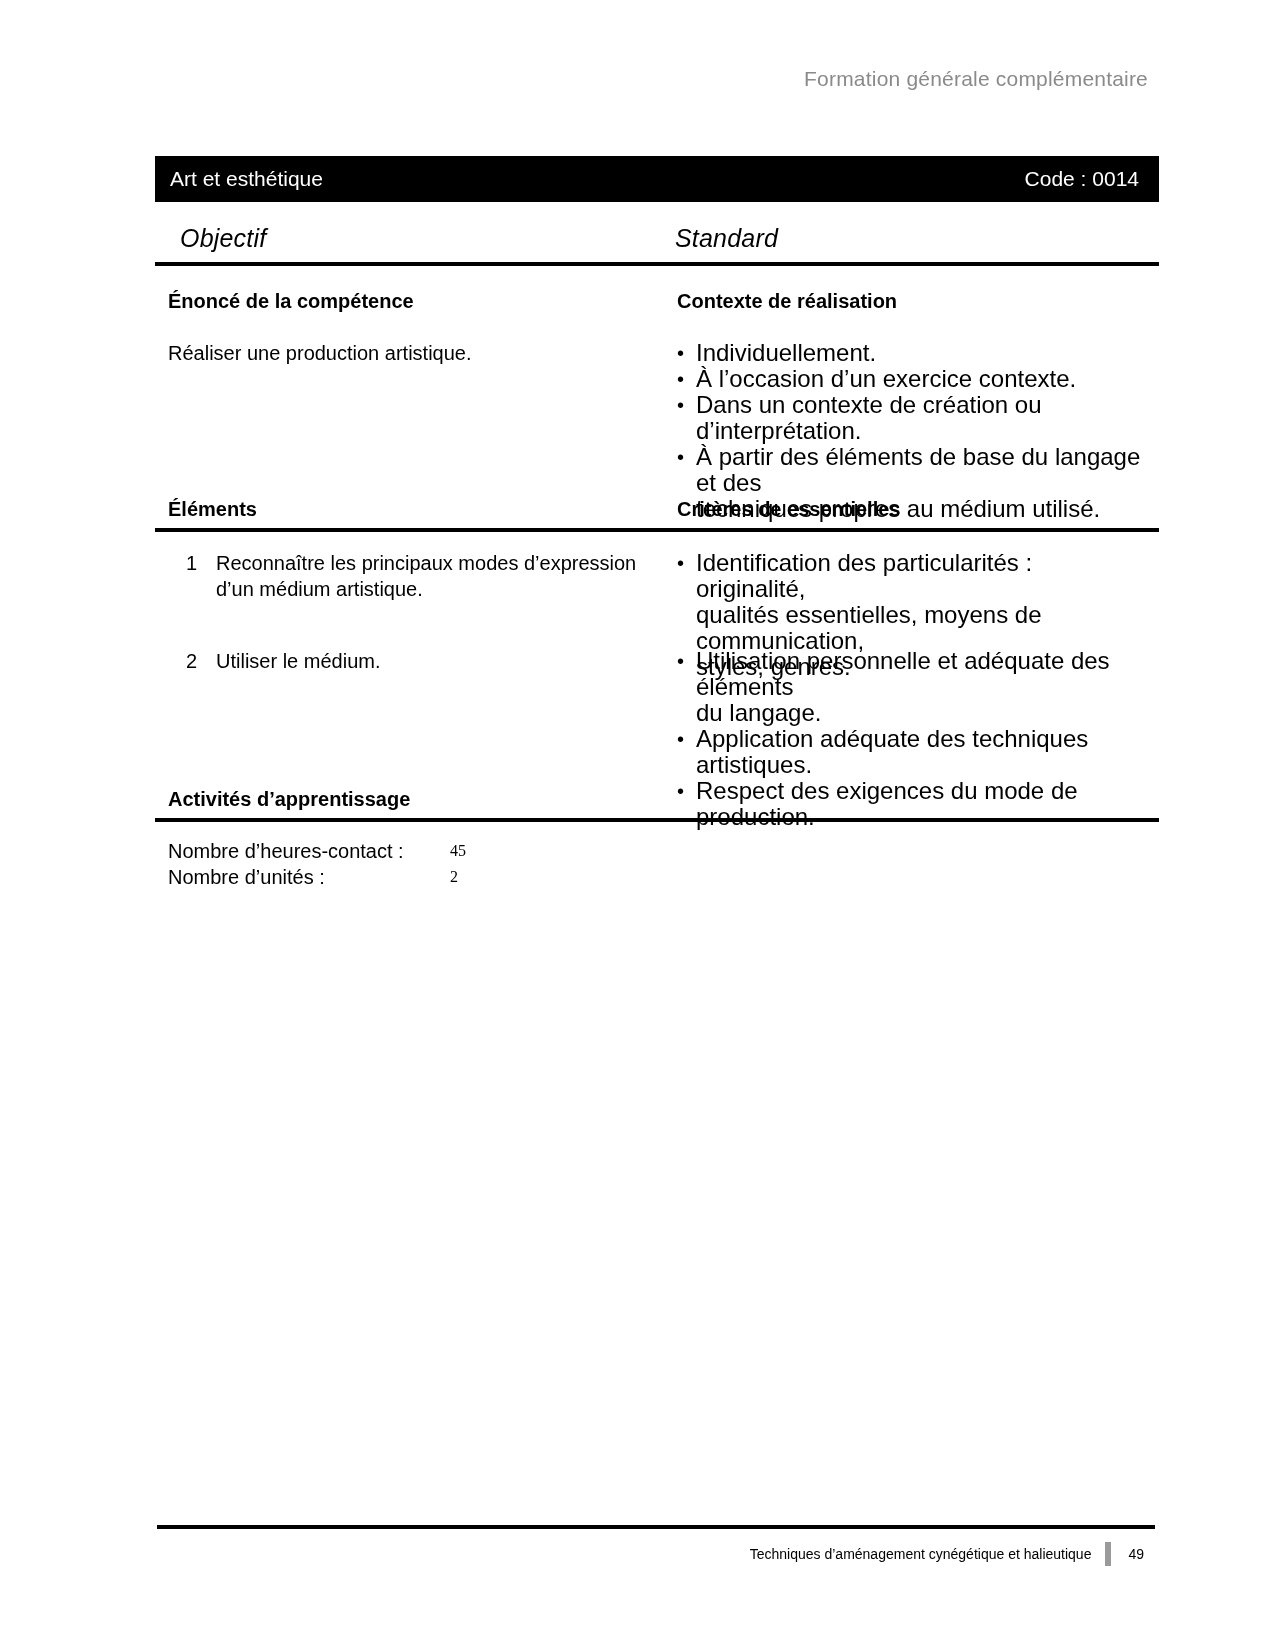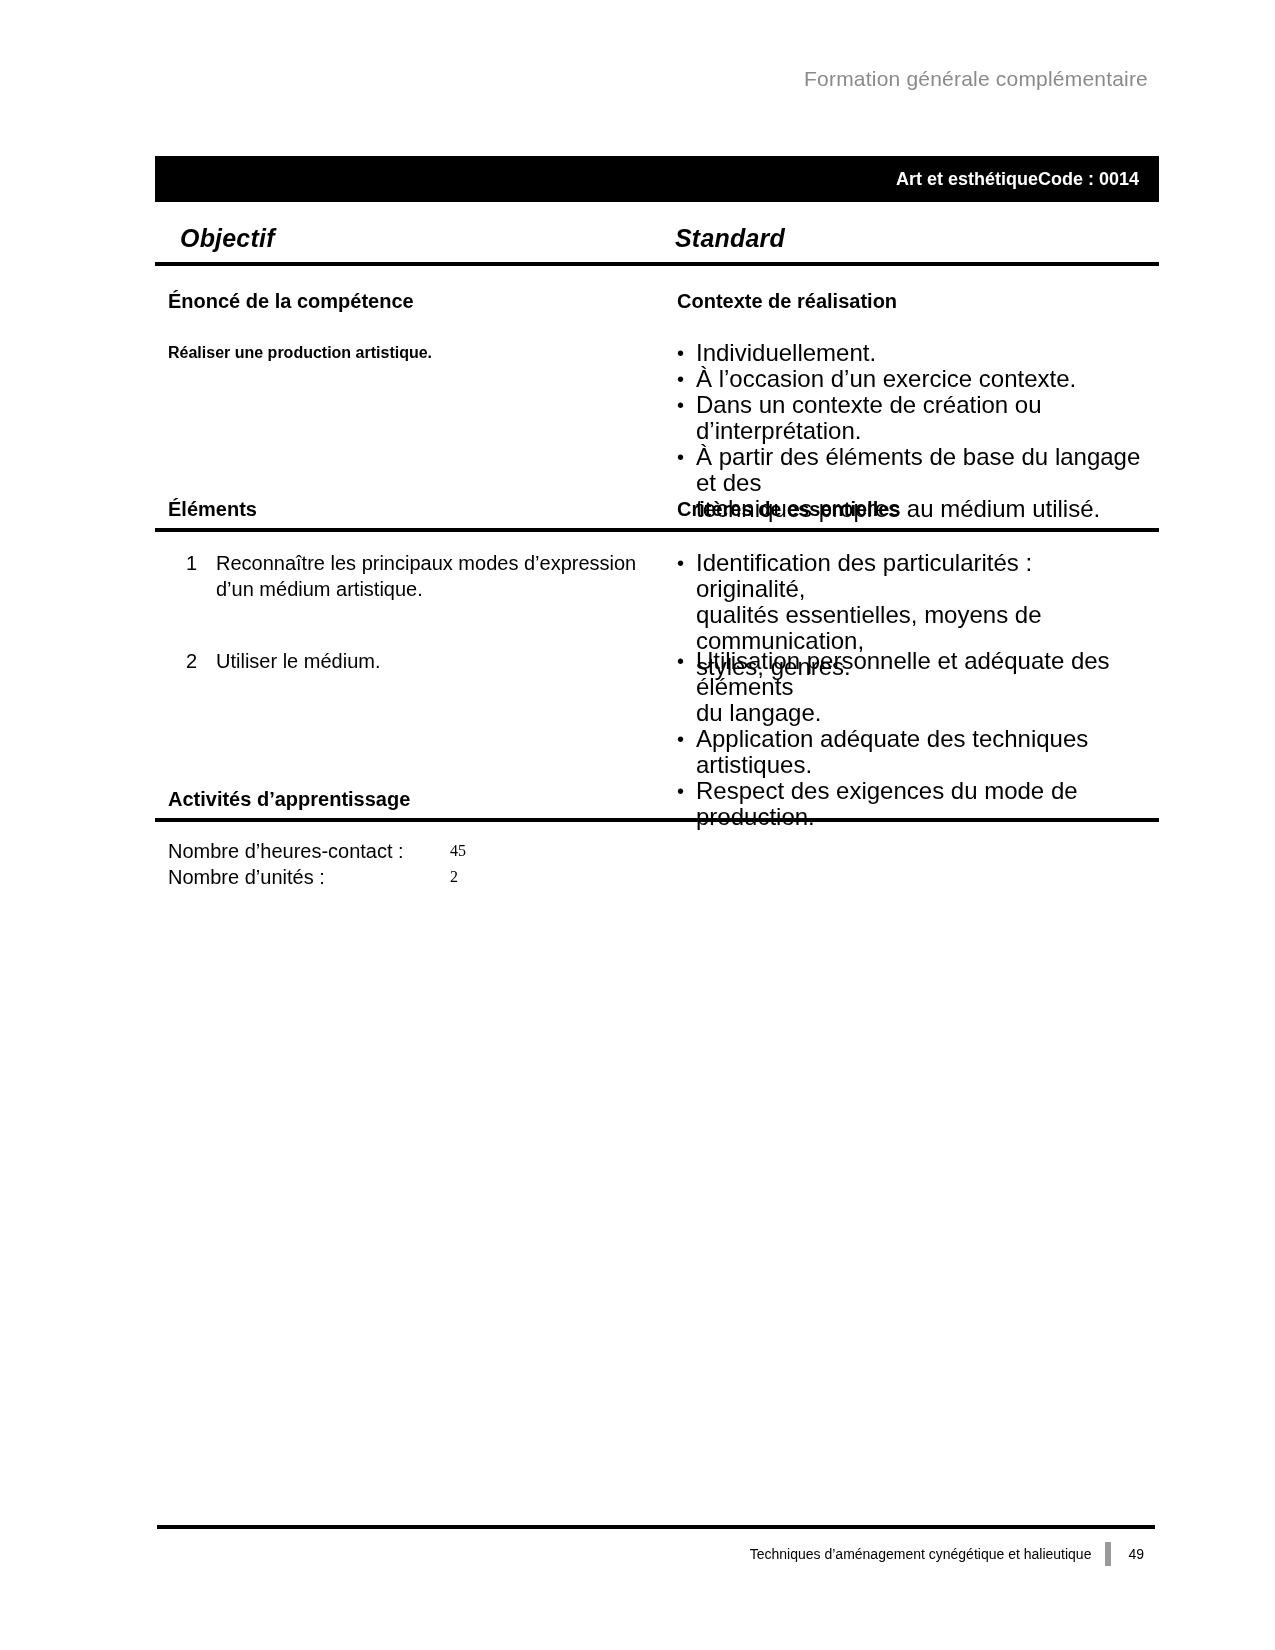--- a/index.html
+++ b/index.html
@@ -6,34 +6,34 @@
   .page {
     position:relative; width:1264px; height:1650px; background:#ffffff;
     font-family:"Liberation Sans", sans-serif; color:#000; overflow:hidden;margin-left:22px;
   }
   .hdr-label {
     position:absolute; top:67px; right:138px;
     font-size:21px; color:#8a8a8a; letter-spacing:0.2px;
   }
   .banner {
     position:absolute; left:133px; top:156px; width:1004px; height:46px;
-    background:#000; color:#fff; font-size:18px;
-    display:flex; justify-content:flex-end; align-items:center;
-    padding:0 20px 0 15px; box-sizing:border-box;font-weight:bold;
+    background:#000; color:#fff; font-size:21px;
+    display:flex; justify-content:space-between; align-items:center;
+    padding:0 20px 0 15px; box-sizing:border-box;
   }
   .colhead {
-    position:absolute; font-size:25px; font-weight:bold; font-style:italic;
+    position:absolute; font-size:25px; font-weight:normal; font-style:italic;
     letter-spacing:0.2px;
   }
   .rule {
     position:absolute; left:133px; width:1004px; height:4px; background:#000;
   }
   .subhead { position:absolute; font-size:20px; font-weight:bold; }
   .bodytext {
-    position:absolute; font-size:16px; line-height:26px; white-space:pre-line;font-weight:bold;
+    position:absolute; font-size:20px; line-height:26px; white-space:pre-line;
   }
   .bullets { position:absolute; left:655px; }
   .bullet { display:flex; }
   .b-marker { width:19px; font-size:20px; line-height:26px; }
   .b-text { width:445px; font-size:24px; line-height:26px; white-space:pre-line; }
   .elem { position:absolute; left:164px; display:flex; }
   .e-num { width:30px; font-size:20px; line-height:26px; }
   .e-text { width:432px; font-size:20px; line-height:26px; white-space:pre-line; }
   .kv-label { position:absolute; left:146px; font-size:20px; line-height:26px; }
   .kv-value { position:absolute; left:428px; font-size:16px; line-height:26px;font-family:Liberation Serif, serif; }

